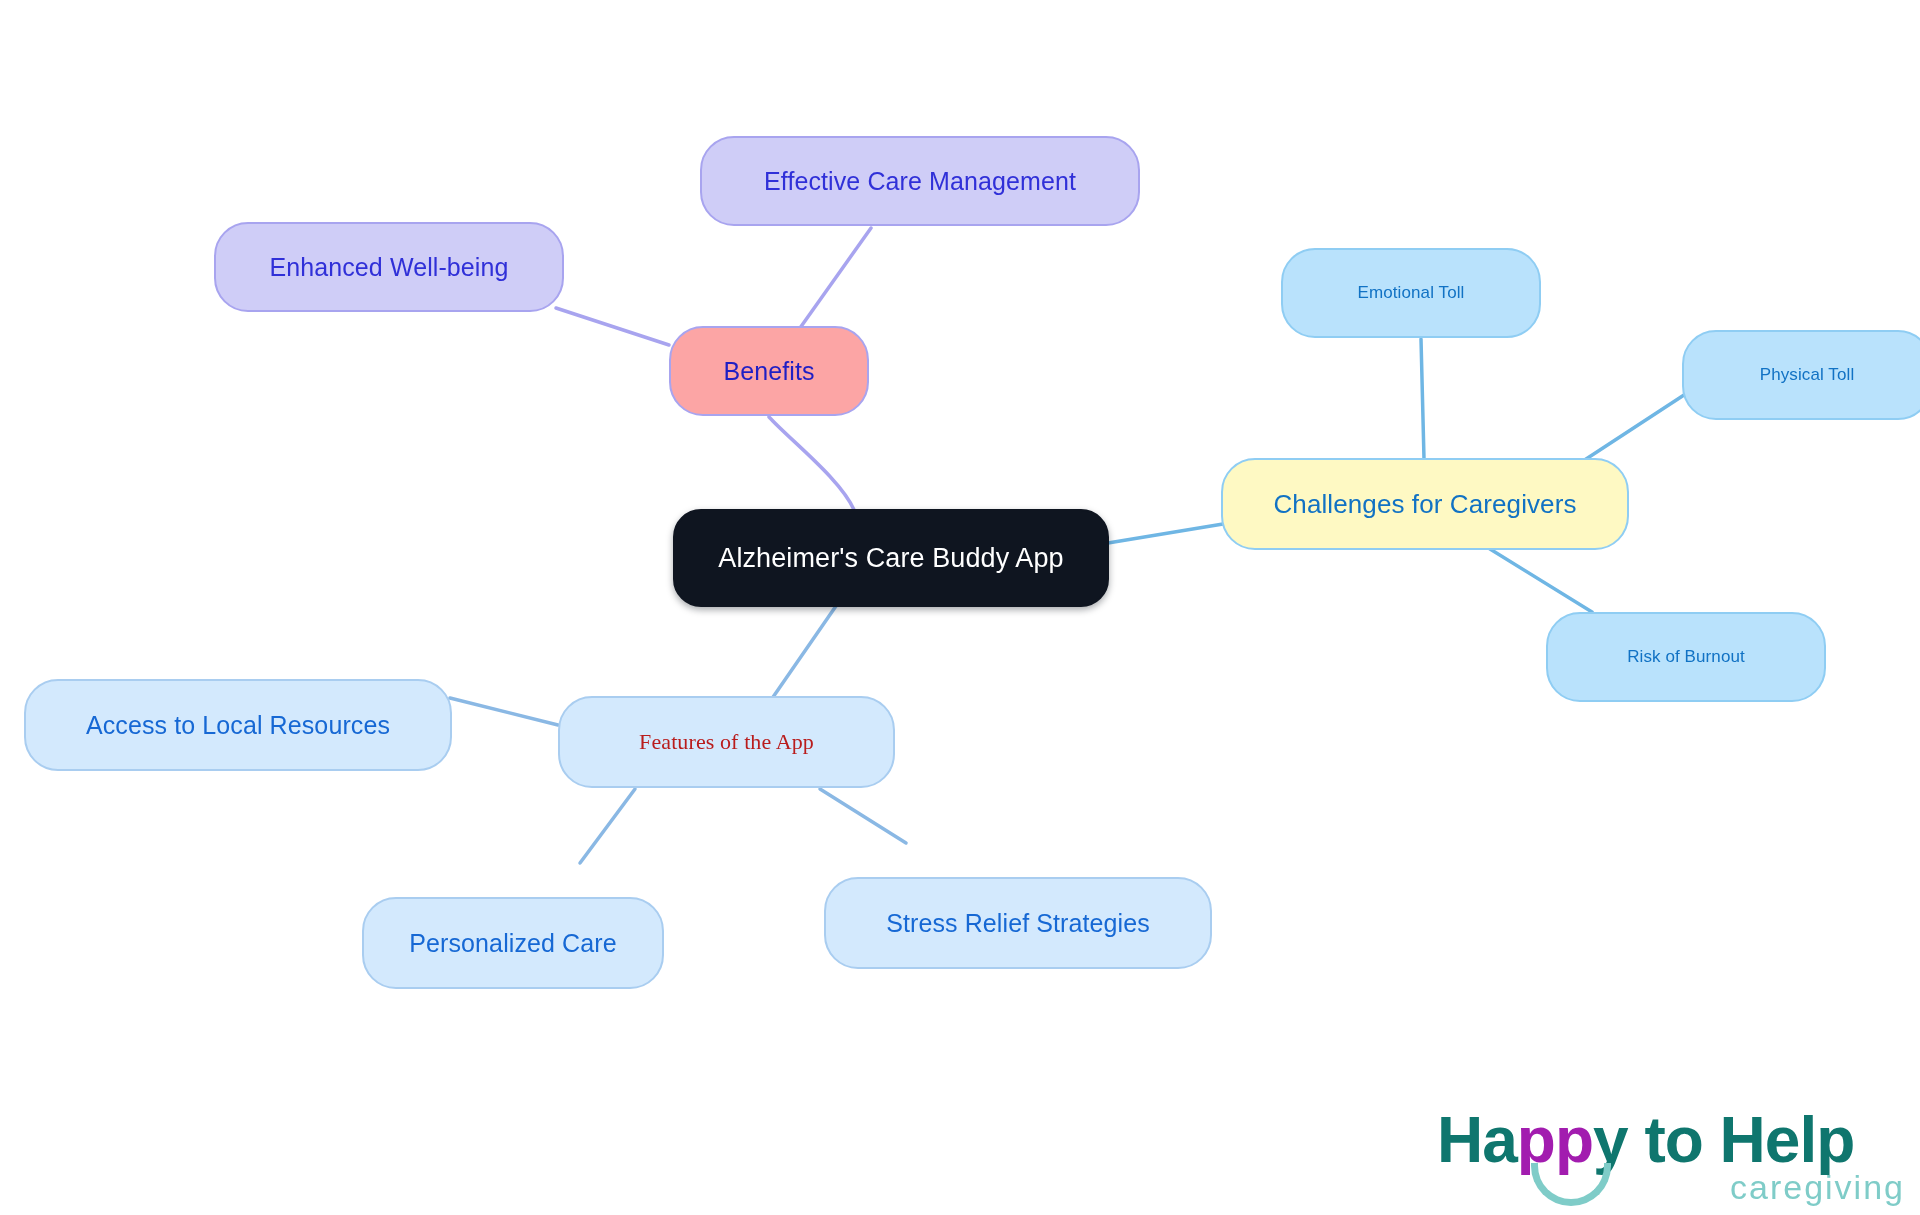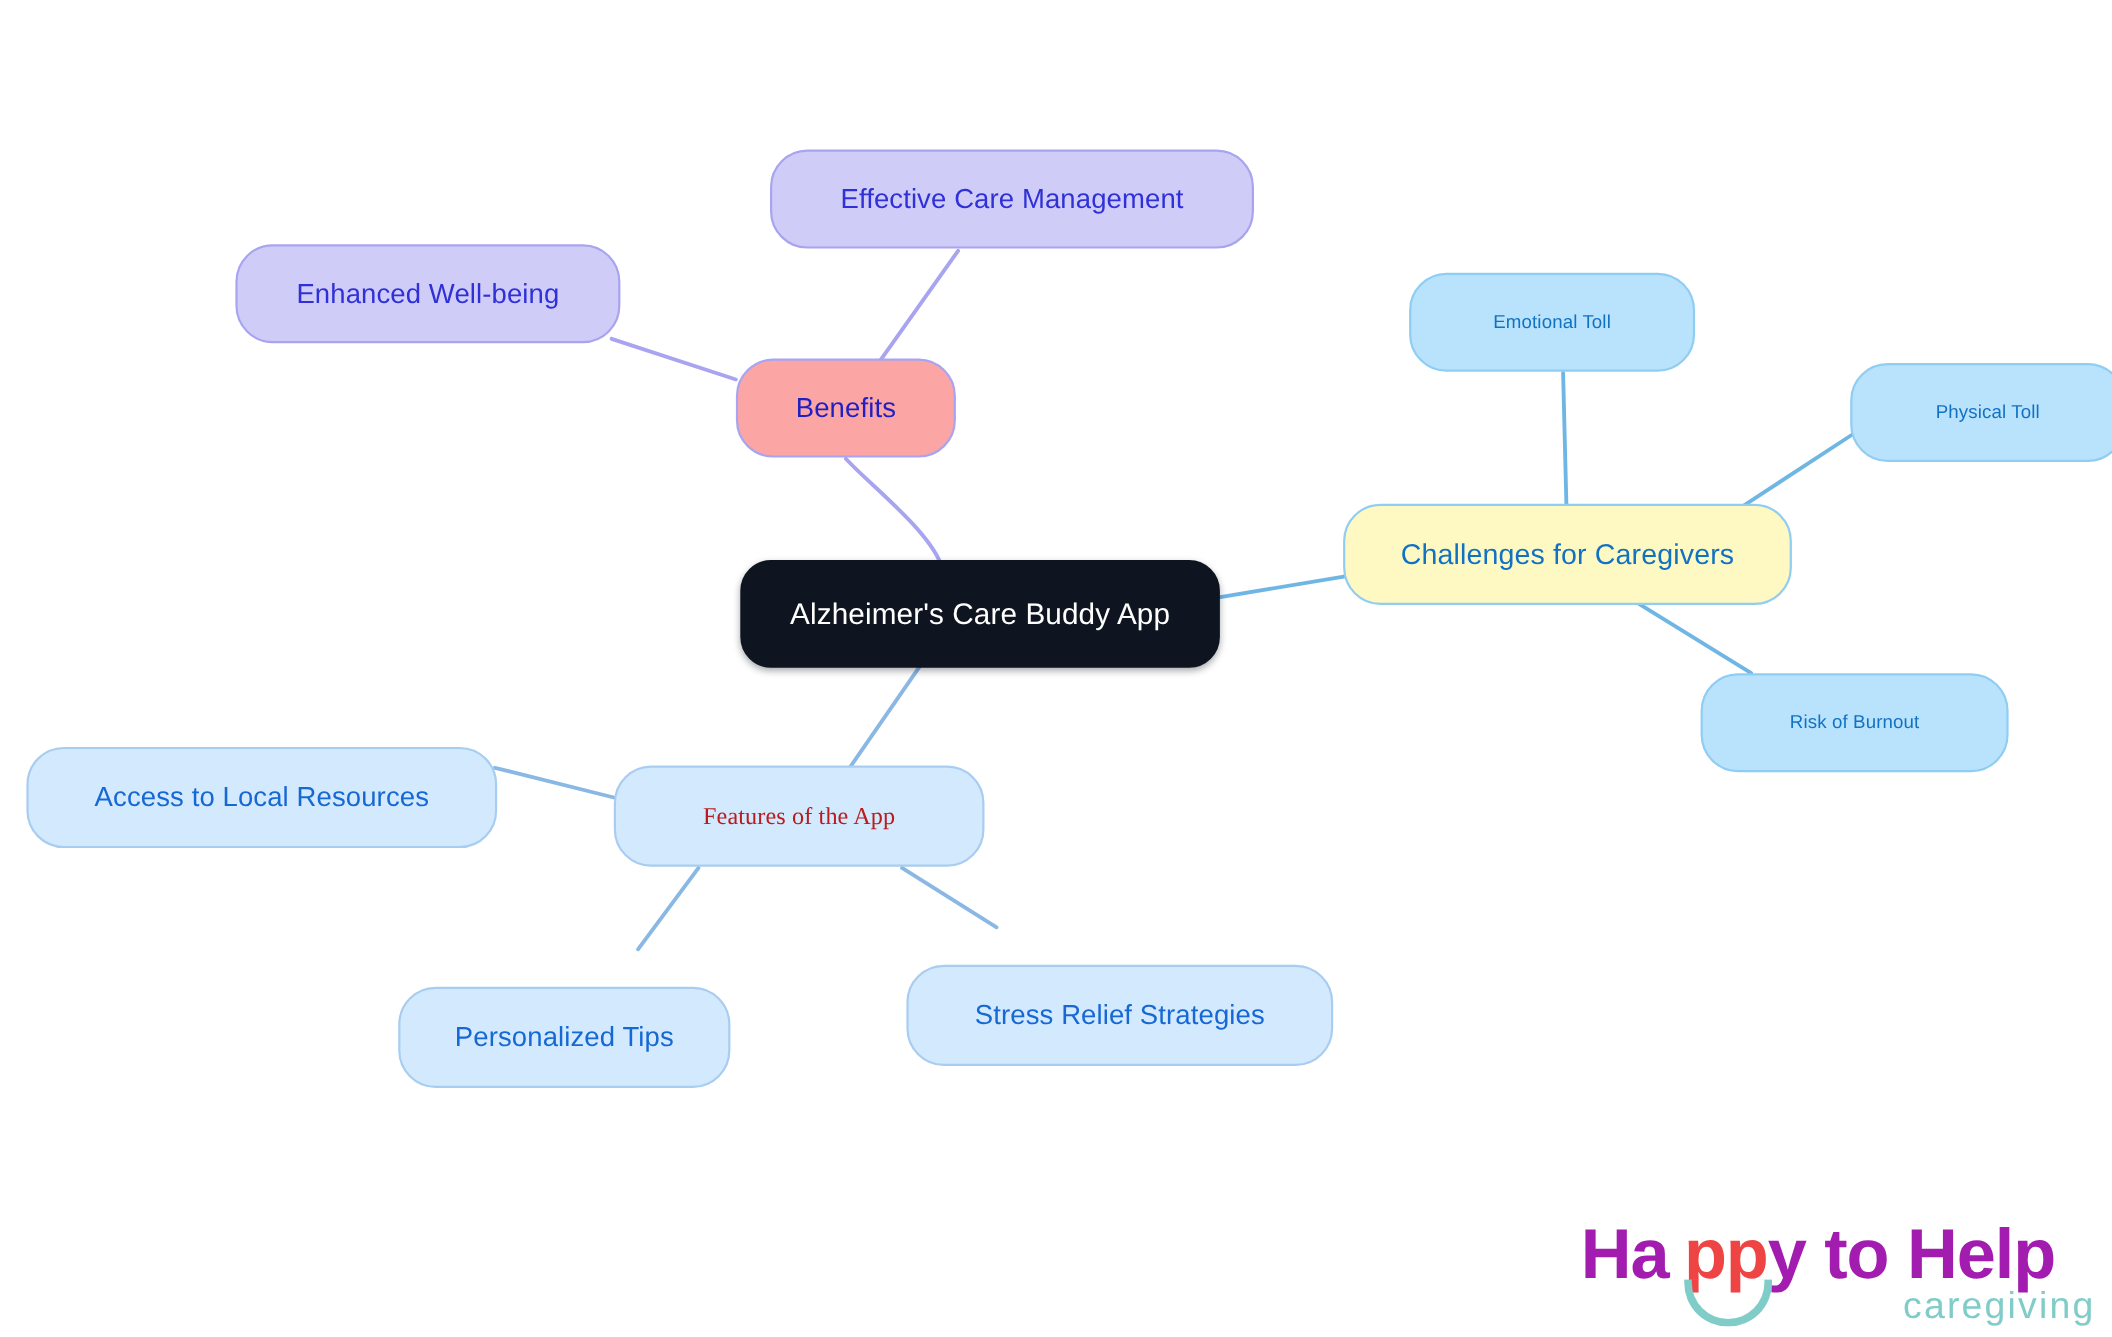--- a/index.html
+++ b/index.html
@@ -124,22 +124,22 @@
   #brand-wordmark {
     position: absolute;
     left: 0;
     top: 0;
     font-size: 64px;
     font-weight: bold;
     letter-spacing: -1px;
     line-height: 1;
     white-space: nowrap;
   }
-  .brand-coral { color: #a21caf; }
-  .brand-teal  { color: #ef4444; margin-left: 14px; }
+  .brand-coral { color: #0f766e; }
+  .brand-teal  { color: #a21caf; }
   #brand-smile {
     position: absolute;
     left: 94px;
     top: 55px;
     width: 66px;
     height: 36px;
     border: 7px solid #7fccc8;
     border-top: none;
     border-radius: 0 0 40px 40px;
   }
@@ -196,21 +196,21 @@
   <div class="node node-leaf-blue" id="node-emotional-toll">Emotional Toll</div>
 
   <div class="node node-leaf-blue" id="node-physical-toll">Physical Toll</div>
 
   <div class="node node-leaf-blue" id="node-risk-burnout">Risk of Burnout</div>
 
   <div class="node node-branch-lightblue" id="node-features">Features of the App</div>
 
   <div class="node node-leaf-lightblue" id="node-access-local">Access to Local Resources</div>
 
-  <div class="node node-leaf-lightblue" id="node-personalized">Personalized Tips</div>
+  <div class="node node-leaf-lightblue" id="node-personalized">Personalized Care</div>
 
   <div class="node node-leaf-lightblue" id="node-stress-relief">Stress Relief Strategies</div>
 
   <div id="brand-logo">
     <div id="brand-wordmark"><span class="brand-coral">Ha</span><span class="brand-teal">pp</span><span class="brand-coral">y</span><span class="brand-coral"> to Help</span></div>
     <div id="brand-smile"></div>
     <div id="brand-subtitle">caregiving</div>
   </div>
 
 </div>

